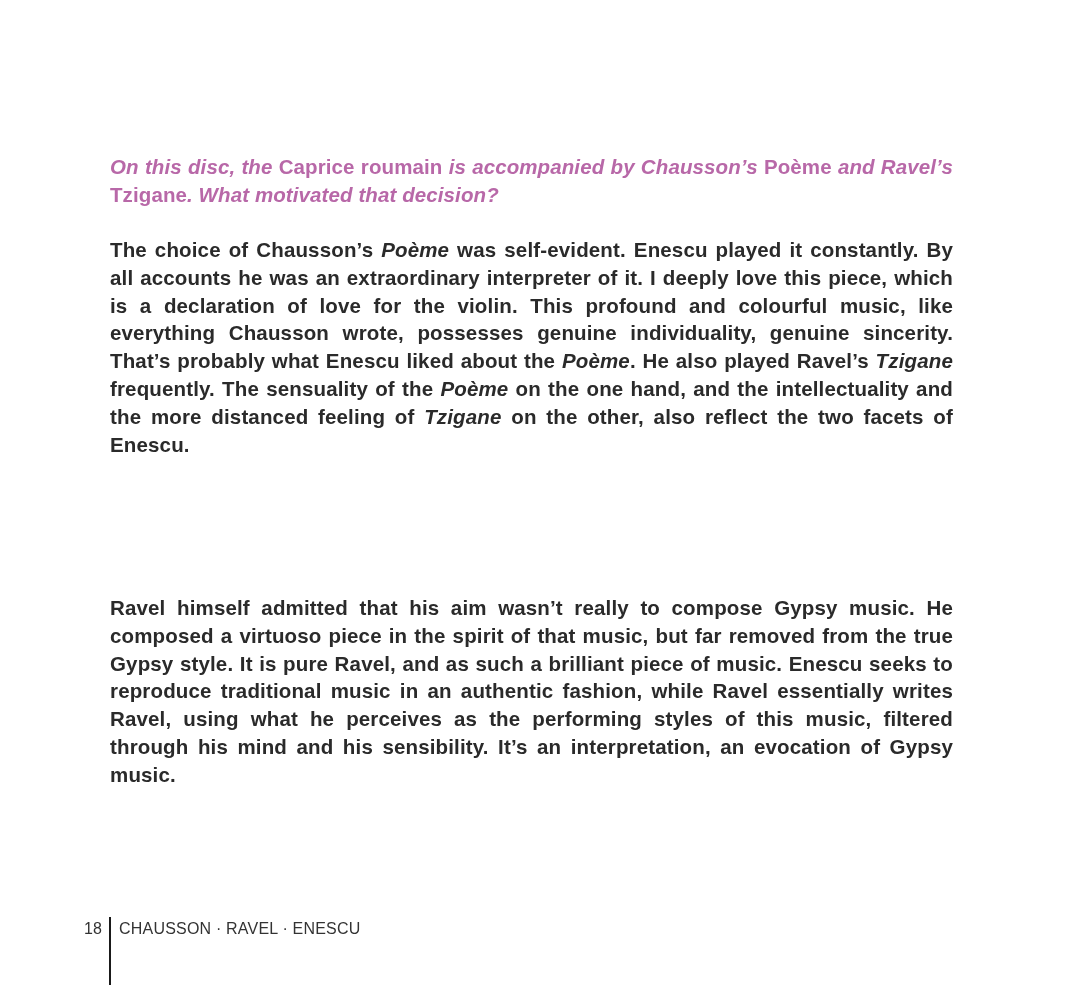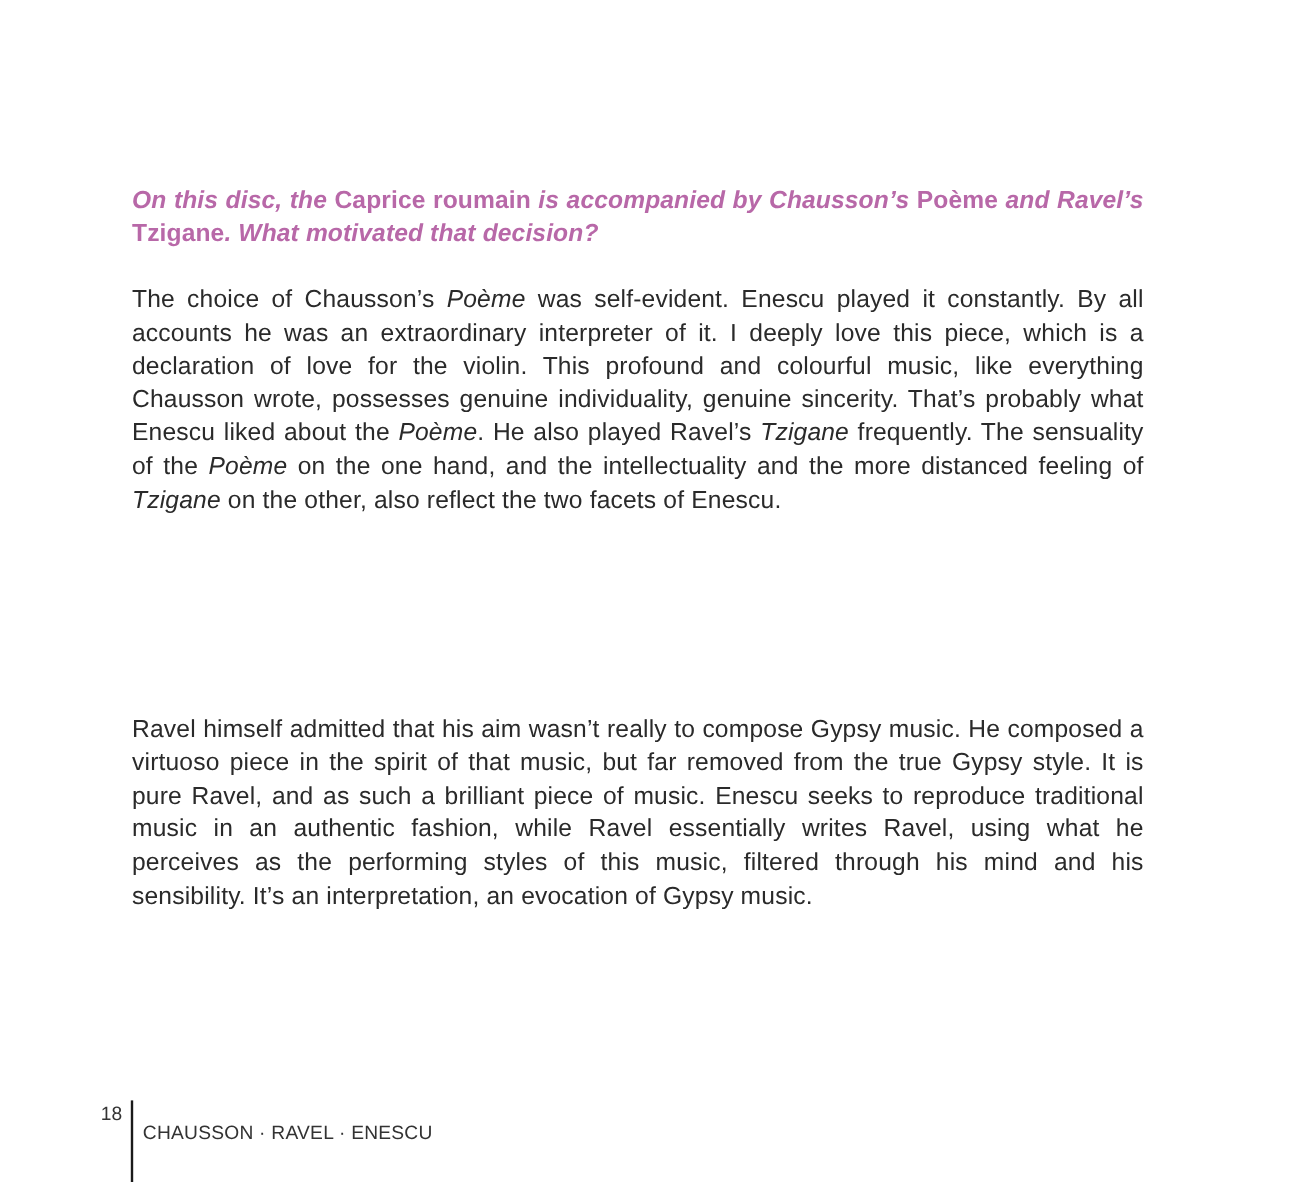--- a/index.html
+++ b/index.html
@@ -1,30 +1,30 @@
 <!DOCTYPE html>
 <html><head>
 <meta charset="utf-8">
 <style>
   html, body { margin: 0; padding: 0; background: #ffffff; }
   body { width: 1079px; height: 985px; position: relative; overflow: hidden; }
   .page { position: absolute; left: 0; top: 0; width: 1009px; height: 985px; padding-left: 28px; }
   .block { position: absolute; left: 110px; width: 843px; font-family: "Liberation Sans", sans-serif; font-size: 20.5px; line-height: 27.8px; text-align: justify; }
   .question { color: #b868a8; font-weight: bold; font-style: italic; letter-spacing: 0.1px; }
   .question .roman { font-style: normal; font-weight: bold; }
-  .answer { color: #2a2a2a; font-weight: normal; letter-spacing: 0.15px; }
+  .answer { color: #2a2a2a; font-weight: bold; letter-spacing: 0.15px; }
   .answer i { font-style: italic; }
   #q1 { top: 153px; }
   #a1 { top: 236px; }
   #q2 { top: 514px; }
   #a2 { top: 594px; }
   .footer { position: absolute; left: 0; top: 917px; width: 600px; height: 68px; font-family: "Liberation Sans", sans-serif; font-size: 16px; color: #333; }
   .pageno { position: absolute; left: 84px; top: 3px; }
   .rule { position: absolute; left: 109px; top: 0; width: 2px; height: 68px; background: #1a1a1a; }
-  .running { position: absolute; left: 119px; top: 19px; letter-spacing: 0.2px; }
+  .running { position: absolute; left: 119px; top: 3px; letter-spacing: 0.2px; }
 </style>
 </head>
 <body>
 
 <div class="page">
   <div class="block question" id="q1"><span>On this disc, the </span><span class="roman">Caprice roumain</span><span> is accompanied by Chausson’s </span><span class="roman">Poème</span><span> and Ravel’s </span><span class="roman">Tzigane</span><span>. What motivated that decision?</span></div>
   <div class="block answer" id="a1"><span>The choice of Chausson’s </span><i>Poème</i><span> was self-evident. Enescu played it constantly. By all accounts he was an extraordinary interpreter of it. I deeply love this piece, which is a declaration of love for the violin. This profound and colourful music, like everything Chausson wrote, possesses genuine individuality, genuine sincerity. That’s probably what Enescu liked about the </span><i>Poème</i><span>. He also played Ravel’s </span><i>Tzigane</i><span> frequently. The sensuality of the </span><i>Poème</i><span> on the one hand, and the intellectuality and the more distanced feeling of </span><i>Tzigane</i><span> on the other, also reflect the two facets of Enescu.</span></div>
   <div class="block answer" id="a2"><span>Ravel himself admitted that his aim wasn’t really to compose Gypsy music. He composed a virtuoso piece in the spirit of that music, but far removed from the true Gypsy style. It is pure Ravel, and as such a brilliant piece of music. Enescu seeks to reproduce traditional music in an authentic fashion, while Ravel essentially writes Ravel, using what he perceives as the performing styles of this music, filtered through his mind and his sensibility. It’s an interpretation, an evocation of Gypsy music.</span></div>
 
   <div class="footer">

